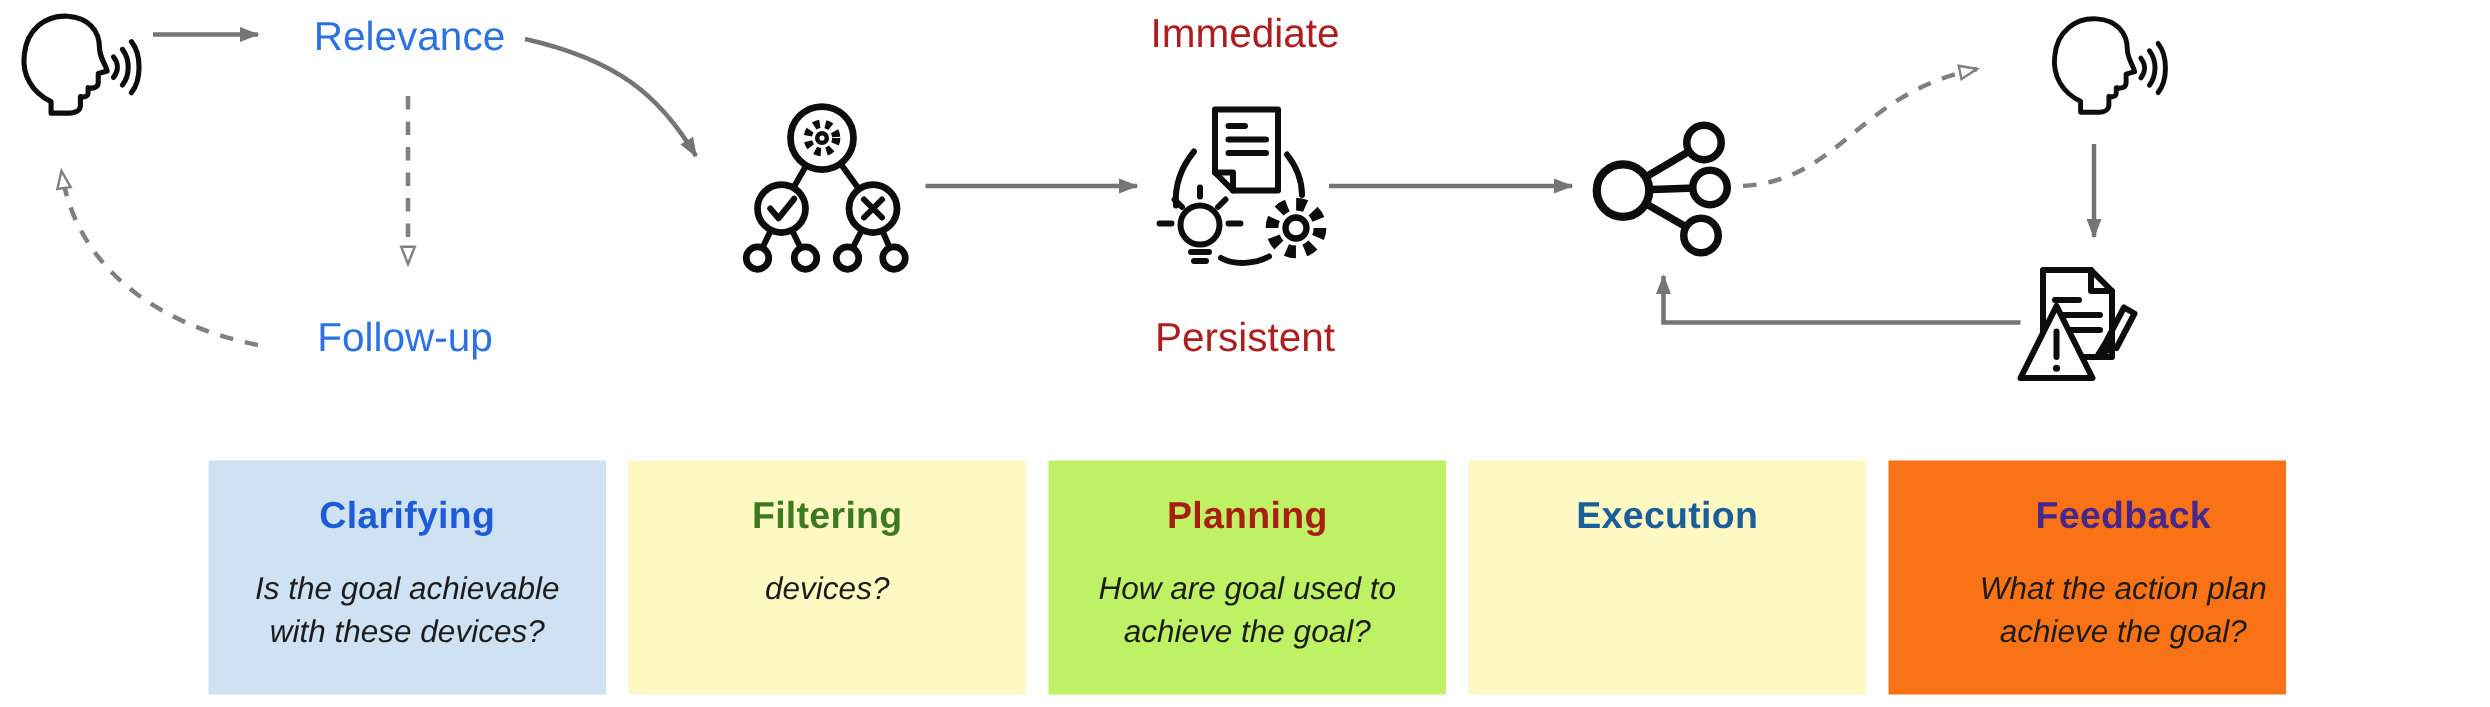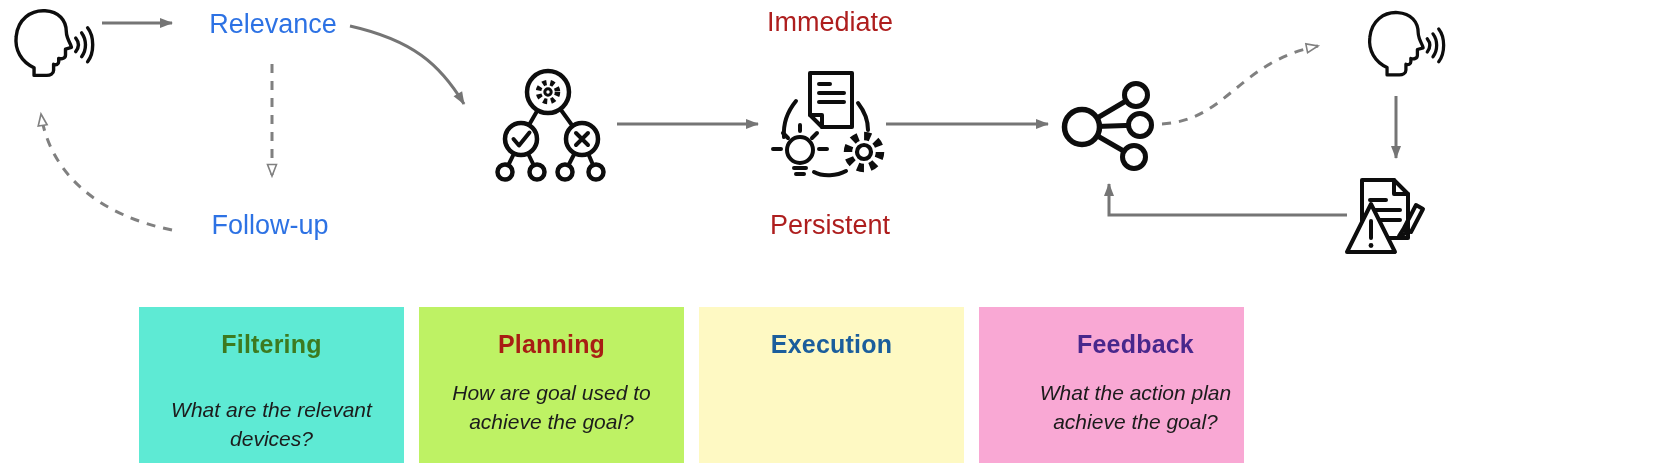--- a/index.html
+++ b/index.html
@@ -114,39 +114,45 @@
     <path class="icon" stroke-width="3.4" d="M1394,180 V194 H1408"></path>
     <path class="icon" stroke-width="3.8" d="M1370,200 H1386 M1370,210 H1400 M1370,220 H1400"></path>
     <path class="icon" stroke-width="3.4" d="M1404,228 L1416,205 L1423,209 L1411,232 Z M1404,228 L1399,236 L1407,233 Z"></path>
     <path d="M1371,204 L1395,252 L1347,252 Z" fill="#ffffff" stroke="#0d0d0d" stroke-width="4" stroke-linejoin="round"></path>
     <path class="icon" stroke-width="4" d="M1371,221 V238"></path>
     <circle cx="1371" cy="245.5" r="2.4" fill="#0d0d0d"></circle>
   </g>
 </svg>
 
 <div id="stages">
-  <div class="stage" style="background: #5eead4; gap: 17px;">
+  <div class="stage" style="background: rgb(207, 226, 243);">
+    <div class="stage-title" style="color: rgb(30, 91, 214);">Clarifying</div>
+    <div class="stage-desc">
+      <div>Is the goal achievable</div>
+      <div>with these devices?</div>
+    </div>
+  </div>
+  <div class="stage" style="background: #fef9c3;">
     <div class="stage-title" style="color: rgb(61, 122, 31);">Filtering</div>
     <div class="stage-desc">
-      <div>What are the relevant</div>
       <div>devices?</div>
     </div>
   </div>
   <div class="stage" style="background: #bef264;">
     <div class="stage-title" style="color: rgb(168, 30, 19);">Planning</div>
     <div class="stage-desc">
       <div>How are goal used to</div>
       <div>achieve the goal?</div>
     </div>
   </div>
   <div class="stage" style="background: #fef9c3;">
     <div class="stage-title" style="color: rgb(27, 94, 156);">Execution</div>
     <div class="stage-desc">
     </div>
   </div>
-  <div class="stage" style="background: #f9a8d4; padding-left: 48px;">
+  <div class="stage" style="background: #f97316; padding-left: 48px;">
     <div class="stage-title" style="color: rgb(72, 39, 140);">Feedback</div>
     <div class="stage-desc">
       <div>What the action plan</div>
       <div>achieve the goal?</div>
     </div>
   </div>
 </div>
 
 </body></html>

